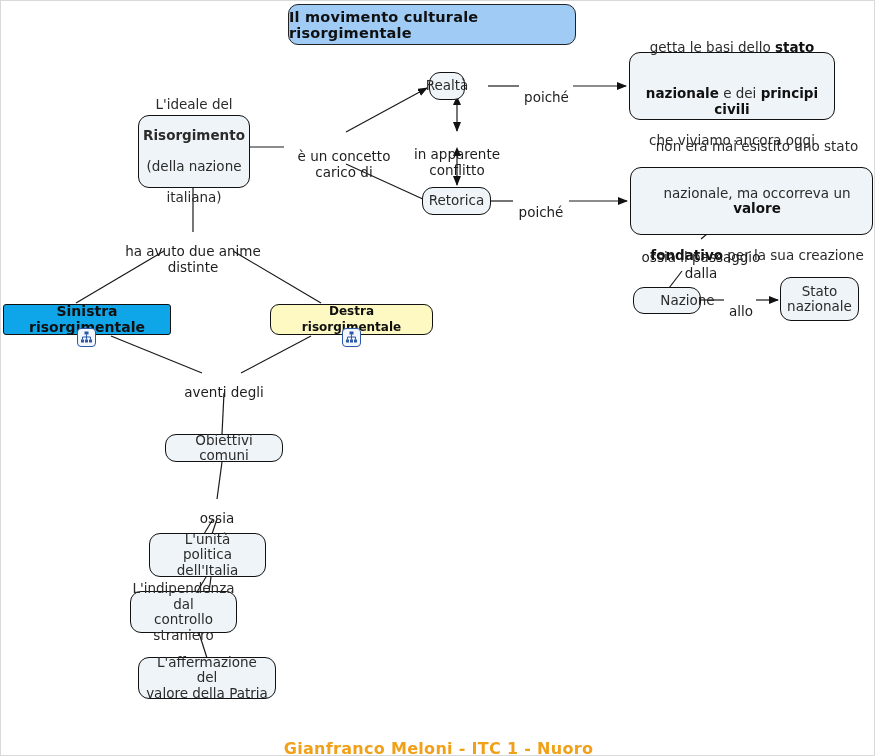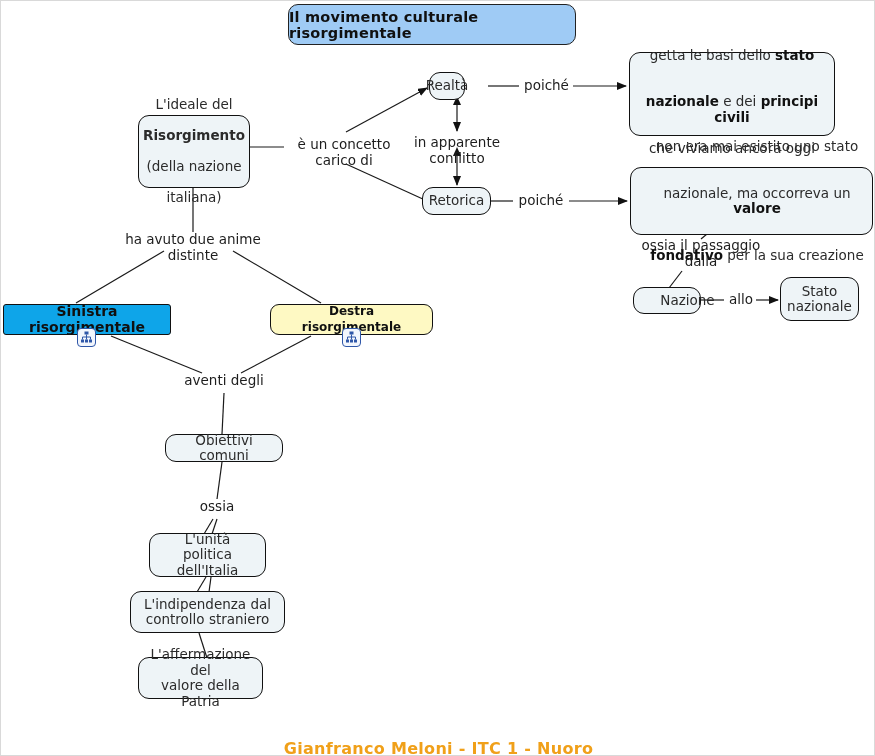--- a/index.html
+++ b/index.html
@@ -78,20 +78,21 @@
     font-size: 12px;
   }
   .edge-label {
     position: absolute;
     color: #1d1d1d;
     font-size: 13.5px;
     line-height: 15.5px;
     text-align: center;
     white-space: pre-line;
     background: transparent;
+    margin-top: 12px;
   }
   .submap-icon {
     position: absolute;
     width: 19px;
     height: 19px;
     border: 1.4px solid #2f57a8;
     border-radius: 4px;
     background: #f2f6fd;
     box-sizing: border-box;
     display: flex;
@@ -190,21 +191,21 @@
   <div class="node-box" style="left:428px; top:71px; width:36px; height:28px;">Realtà</div>
 
   <div class="edge-label" style="left:386px; top:134px; width:140px;">in apparente conflitto</div>
 
   <div class="node-box" style="left:421px; top:186px; width:69px; height:28px;">Retorica</div>
 
   <div class="edge-label" style="left:518px; top:77px; width:55px;">poiché</div>
 
   <div class="edge-label" style="left:512px; top:192px; width:56px;">poiché</div>
 
-  <div class="node-box" style="left:628px; top:51px; width:206px; height:84px;">
+  <div class="node-box" style="left:628px; top:51px; width:206px; height:68px;">
     <div>
       <div>
         <span>getta le basi dello </span><b>stato</b>
       </div>
       <div>
         <b>nazionale</b><span> e dei </span><b>principi civili</b>
       </div>
       <div>che viviamo ancora oggi</div>
     </div>
   </div>
@@ -265,21 +266,21 @@
 
   <div class="edge-label" style="left:163px; top:372px; width:120px;">aventi degli</div>
 
   <div class="node-box" style="left:164px; top:433px; width:118px; height:28px;">Obiettivi comuni</div>
 
   <div class="edge-label" style="left:186px; top:498px; width:60px;">ossia</div>
 
   <div class="node-box" style="left:148px; top:532px; width:117px; height:44px;">L'unità
 politica dell'Italia</div>
 
-  <div class="node-box" style="left:129px; top:590px; width:155px; height:42px;">L'indipendenza dal
+  <div class="node-box" style="left:129px; top:590px; width:107px; height:42px;">L'indipendenza dal
 controllo straniero</div>
 
-  <div class="node-box" style="left:137px; top:656px; width:125px; height:42px;text-align:center;">L'affermazione del
+  <div class="node-box" style="left:137px; top:656px; width:138px; height:42px;text-align:center;">L'affermazione del
 valore della Patria</div>
 
   <div class="footer-credit" style="top:738px;">Gianfranco Meloni - ITC 1 - Nuoro</div>
 
 </div>
 
 </body></html>

